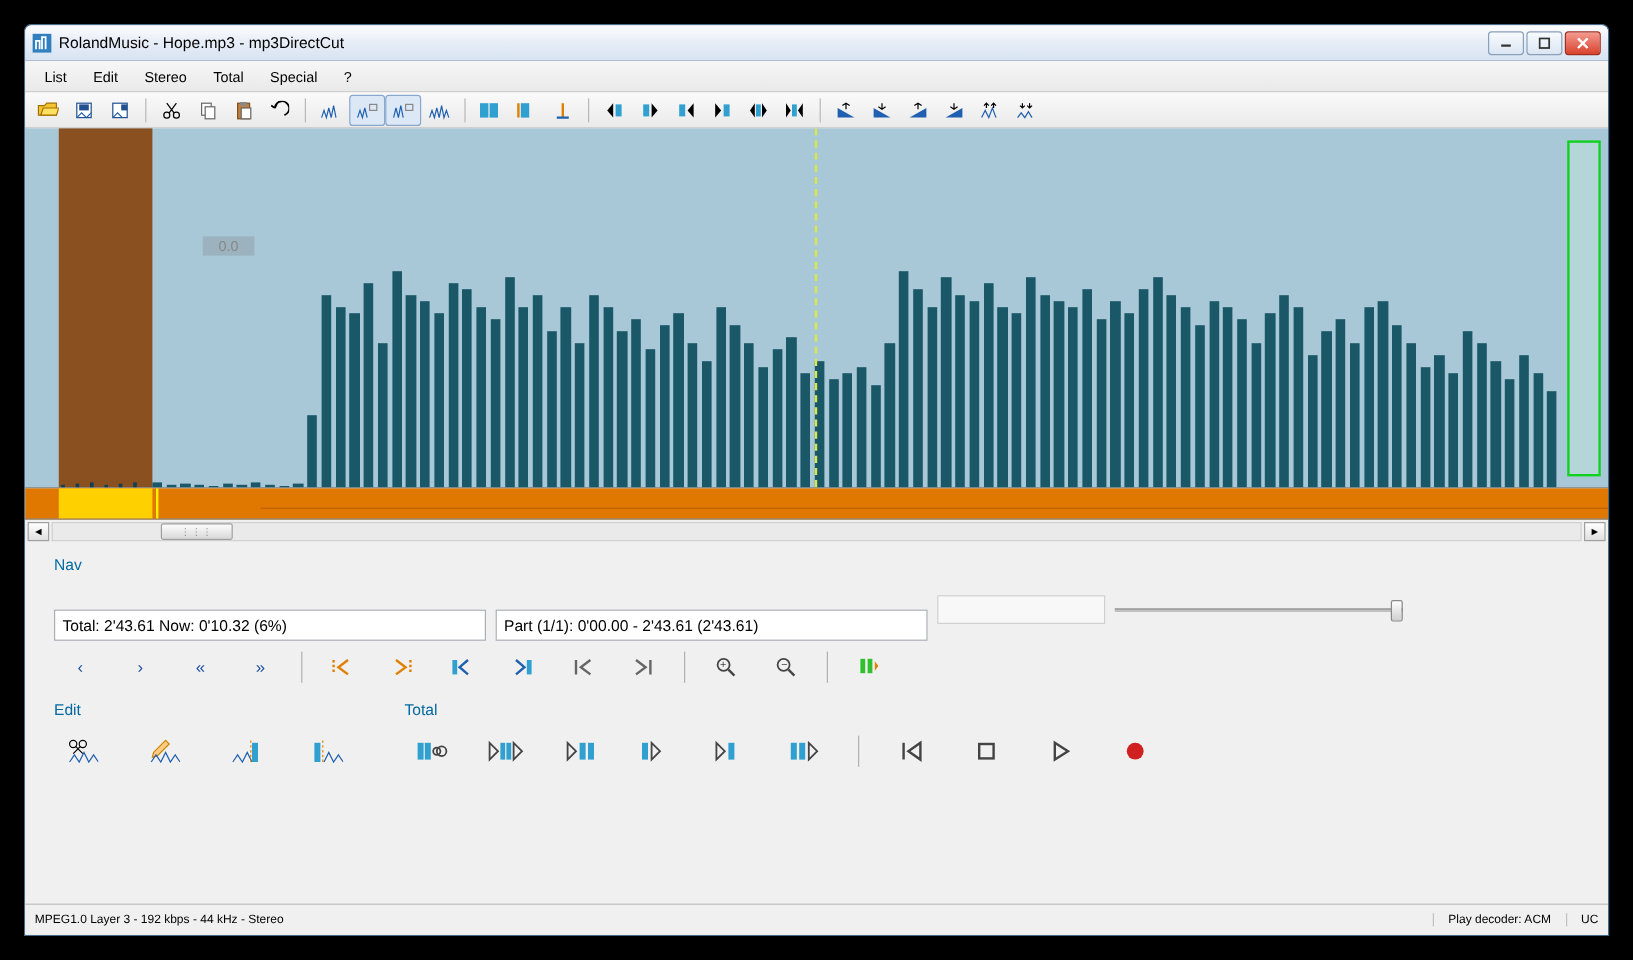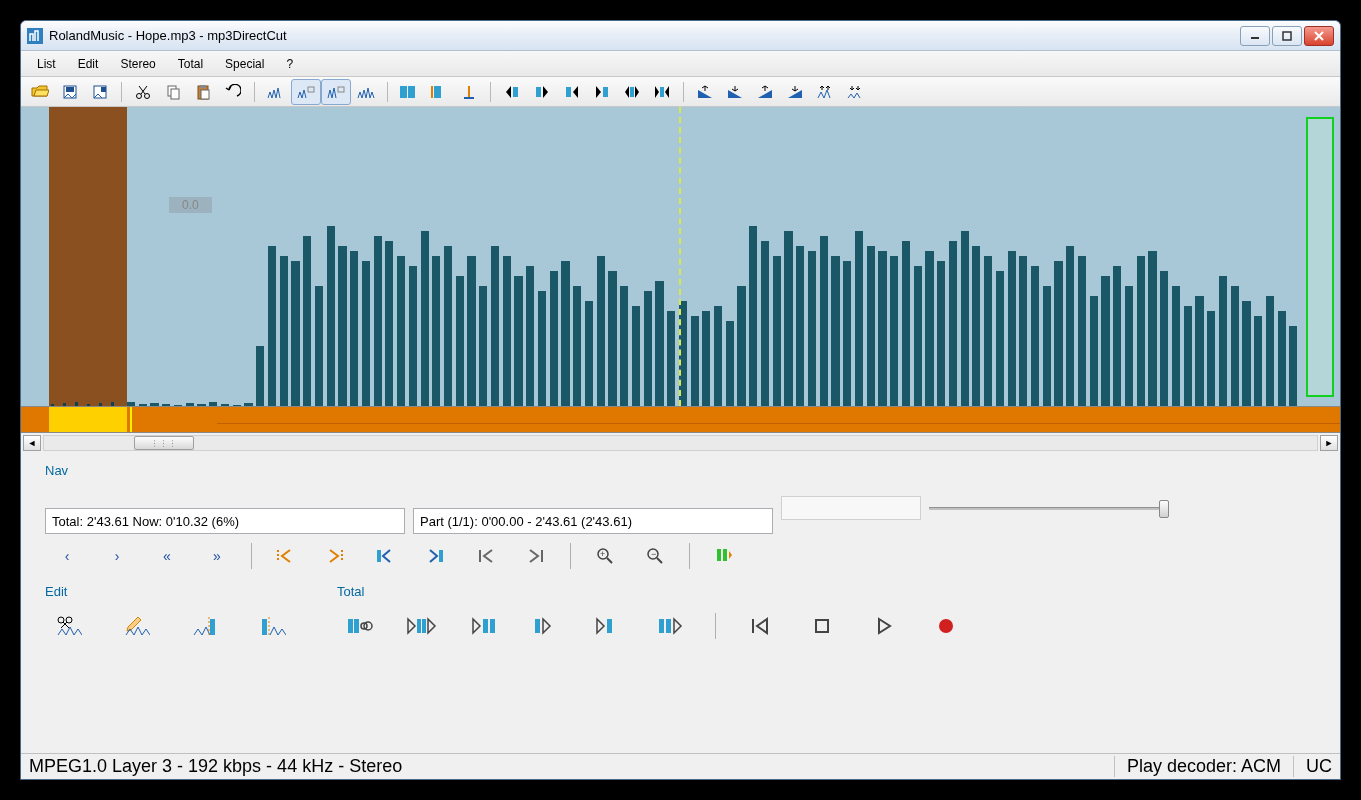--- a/index.html
+++ b/index.html
@@ -45,21 +45,21 @@
   .slider-track { flex:1; height:3px; background:#c0c0c0; border-top:1px solid #909090; }
   .slider-thumb { position:absolute; right:0; top:4px; width:10px; height:18px; background:linear-gradient(#fdfdfd,#d0d0d0); border:1px solid #888; border-radius:2px; }
   .btn-row { display:flex; gap:6px; align-items:center; margin-top:8px; }
   .nav-btn { width:44px; height:28px; display:flex; align-items:center; justify-content:center; border:1px solid transparent; border-radius:3px; font-size:14px; color:#2050a0; }
   .nav-sep { width:1px; height:26px; background:#b0b0b0; margin:0 6px; }
   .edit-audio-row { display:flex; gap:40px; }
   .edit-group, .audio-group { display:flex; flex-direction:column; }
   .edit-btns { display:flex; gap:20px; align-items:center; margin-top:6px;}
   .audio-btns { display:flex; gap:14px; align-items:center; margin-top:6px; }
   .big-btn { width:48px; height:34px; display:flex; align-items:center; justify-content:center; border:1px solid transparent; border-radius:3px; }
-  .statusbar { height:26px; background:#f0f0f0; border-top:1px solid #c0c0c0; display:flex; align-items:center; padding:0 8px; font-size:18px; }
+  .statusbar { height:26px; background:#f0f0f0; border-top:1px solid #c0c0c0; display:flex; align-items:center; padding:0 8px; font-size:10px; }
   .statusbar .st-left { flex:1; border-right:1px solid #c0c0c0; padding-right:8px;}
   .statusbar .st-mid { padding:0 12px; border-right:1px solid #c0c0c0; }
   .statusbar .st-right { padding-left:12px; }
   svg { display:block; }
 </style>
 </head>
 <body>
 
 <div class="window">
 

